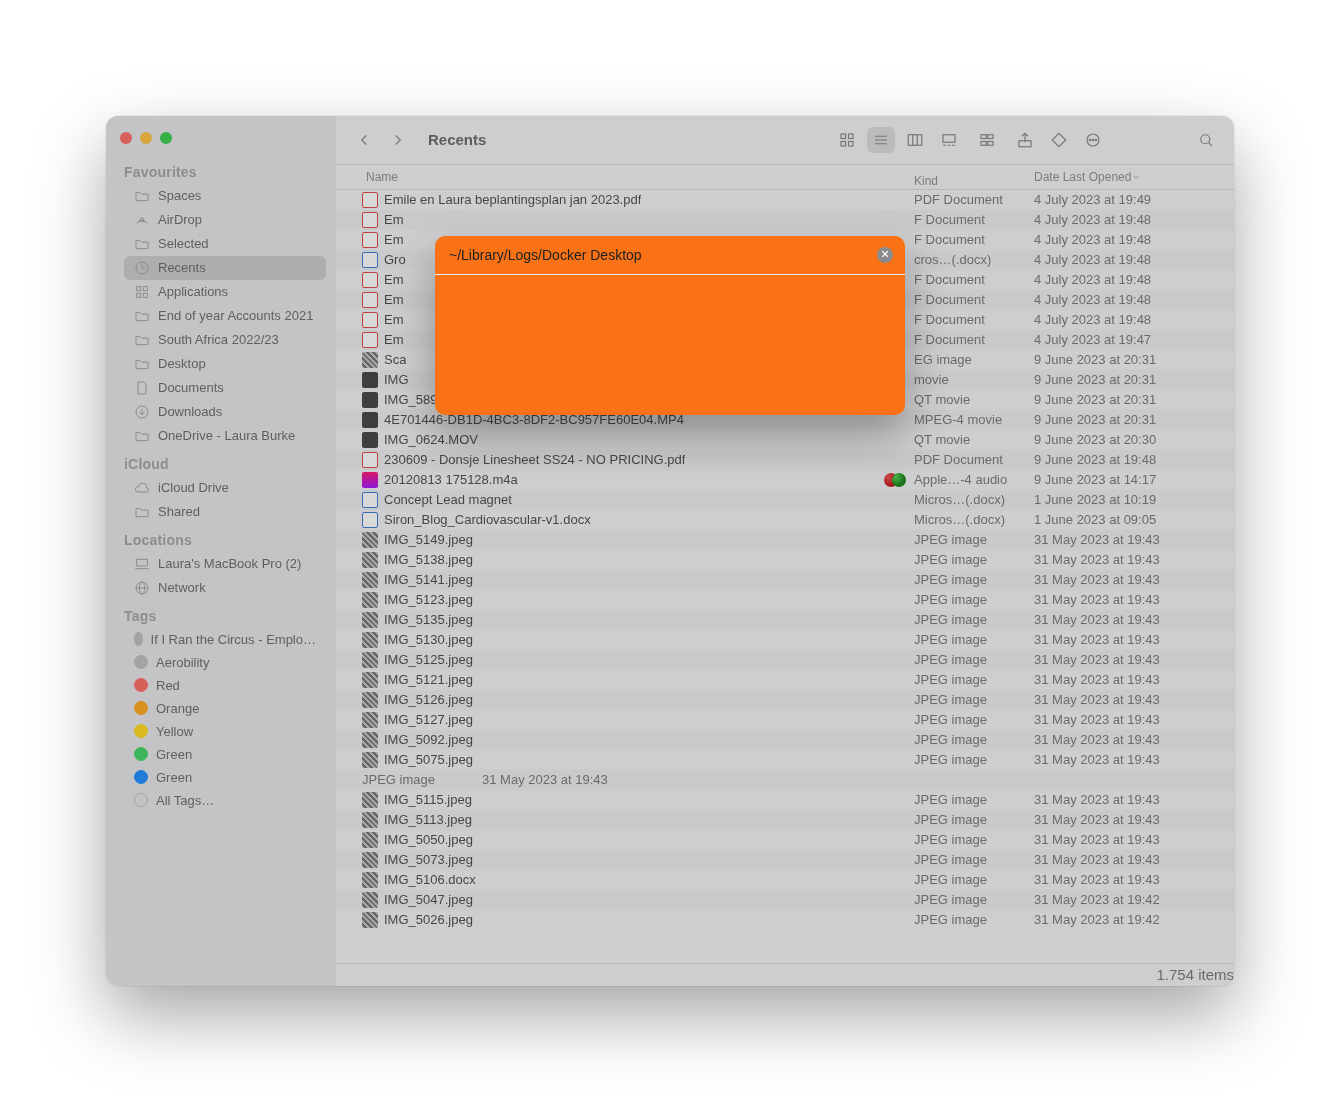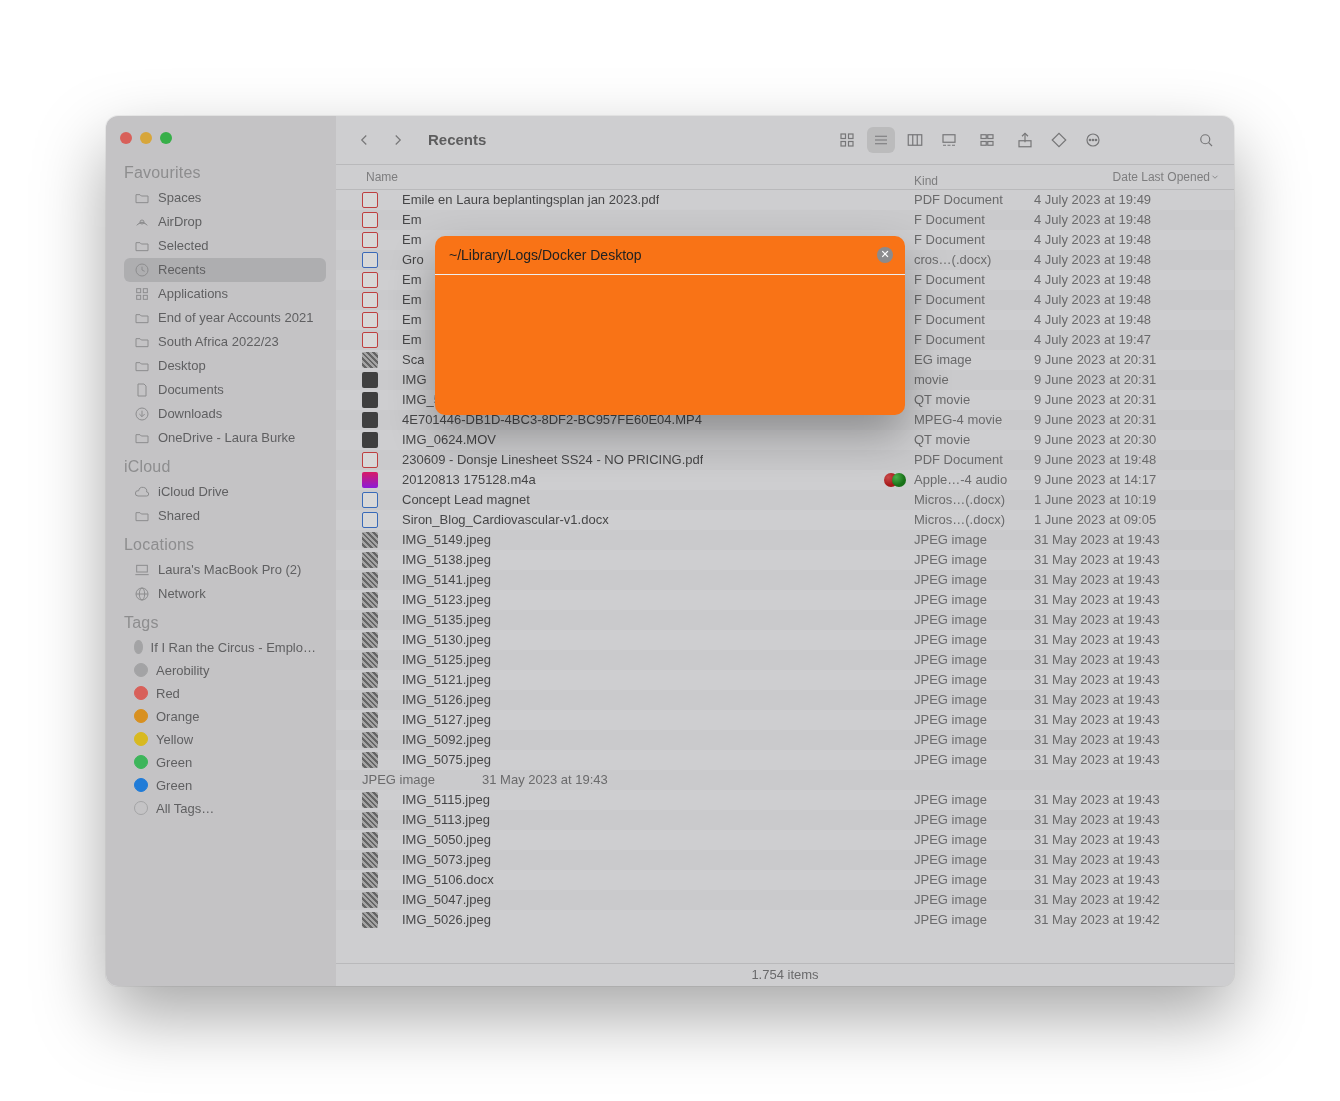--- a/index.html
+++ b/index.html
@@ -37,21 +37,21 @@
     padding:10px 0 10px 0;
     font-size:13px;
     overflow:hidden;
   }
   .traffic{display:flex;gap:8px;padding:6px 14px 14px;}
   .dot{width:12px;height:12px;border-radius:50%;}
   .dot.r{background:#ff5f57;}
   .dot.y{background:#febc2e;}
   .dot.g{background:#28c840;}
   .sb-section{padding:6px 10px 2px 18px;}
-  .sb-label{font-size:16px;font-weight:400;color:var(--sidebar-label);letter-spacing:.2px;margin-bottom:4px;}
+  .sb-label{font-size:14px;font-weight:700;color:var(--sidebar-label);letter-spacing:.2px;margin-bottom:4px;}
   .sb-item{
     display:flex;align-items:center;gap:8px;
     padding:4px 10px;border-radius:6px;color:var(--sidebar-item);
     white-space:nowrap;overflow:hidden;text-overflow:ellipsis;
     cursor:default;
   }
   .sb-item.selected{background:var(--sel);}
   .sb-icon{width:16px;height:16px;flex:none;display:flex;align-items:center;justify-content:center;color:#9a9a9c;}
   .sb-icon svg{width:16px;height:16px;stroke:currentColor;fill:none;stroke-width:1.5;}
   .tagdot{width:12px;height:12px;border-radius:50%;border:1.5px solid currentColor;}
@@ -69,42 +69,42 @@
   .title{font-size:15px;font-weight:600;color:#5b5b5d;margin-left:6px;}
   .spacer{flex:1;}
   .headers{
     display:flex;align-items:center;height:24px;
     font-size:12px;color:var(--header);
     border-bottom:1px solid var(--border);
     padding:0 14px 0 26px;
   }
   .col-name{flex:1;padding-left:4px;}
   .col-kind{width:120px;margin-top:8px;}
-  .col-date{width:186px;display:flex;align-items:center;justify-content:flex-end;}
+  .col-date{width:186px;display:flex;align-items:center;justify-content:flex-start;}
   .rows{flex:1;overflow:hidden;font-size:13px;}
   .row{
     display:flex;align-items:center;height:20px;
     padding:0 14px 0 26px;color:var(--row-text);
   }
   .row:nth-child(even){background:#ededef;}
-  .row .nm{flex:1;display:flex;align-items:center;gap:24px;min-width:0;}
+  .row .nm{flex:1;display:flex;align-items:center;gap:6px;min-width:0;}
   .row .nm span{white-space:nowrap;overflow:hidden;text-overflow:ellipsis;}
   .row .kd{width:120px;color:var(--row-dim);white-space:nowrap;overflow:hidden;text-overflow:ellipsis;}
   .row .dt{width:186px;color:var(--row-dim);white-space:nowrap;}
   .ficon{width:16px;height:16px;border-radius:2px;flex:none;}
   .ficon.pdf{background:#fff;border:1px solid #d33; box-sizing:border-box;}
   .ficon.docx{background:#fff;border:1px solid #2a6cd4; box-sizing:border-box;}
   .ficon.jpeg{background:repeating-linear-gradient(45deg,#bbb,#bbb 2px,#666 2px,#666 4px);}
   .ficon.mov{background:#333;}
   .ficon.mp4{background:#333;}
   .ficon.m4a{background:linear-gradient(#f06,#90f);}
   .status{
     height:22px;border-top:1px solid var(--border);
-    display:flex;align-items:center;justify-content:center;
-    font-size:13px;color:var(--row-dim);margin-top:12px;
+    display:flex;align-items:center;justify-content:flex-end;
+    font-size:15px;color:var(--row-dim);margin-top:12px;
   }
   
   .dim{
     position:absolute;inset:0;background:var(--overlay);
   }
   .goto{
     position:absolute;left:50%;top:120px;transform:translateX(-50%);
     width:470px;background:#f97316;border-radius:10px;
     box-shadow:0 20px 45px rgba(0,0,0,.3);
     padding:0;

